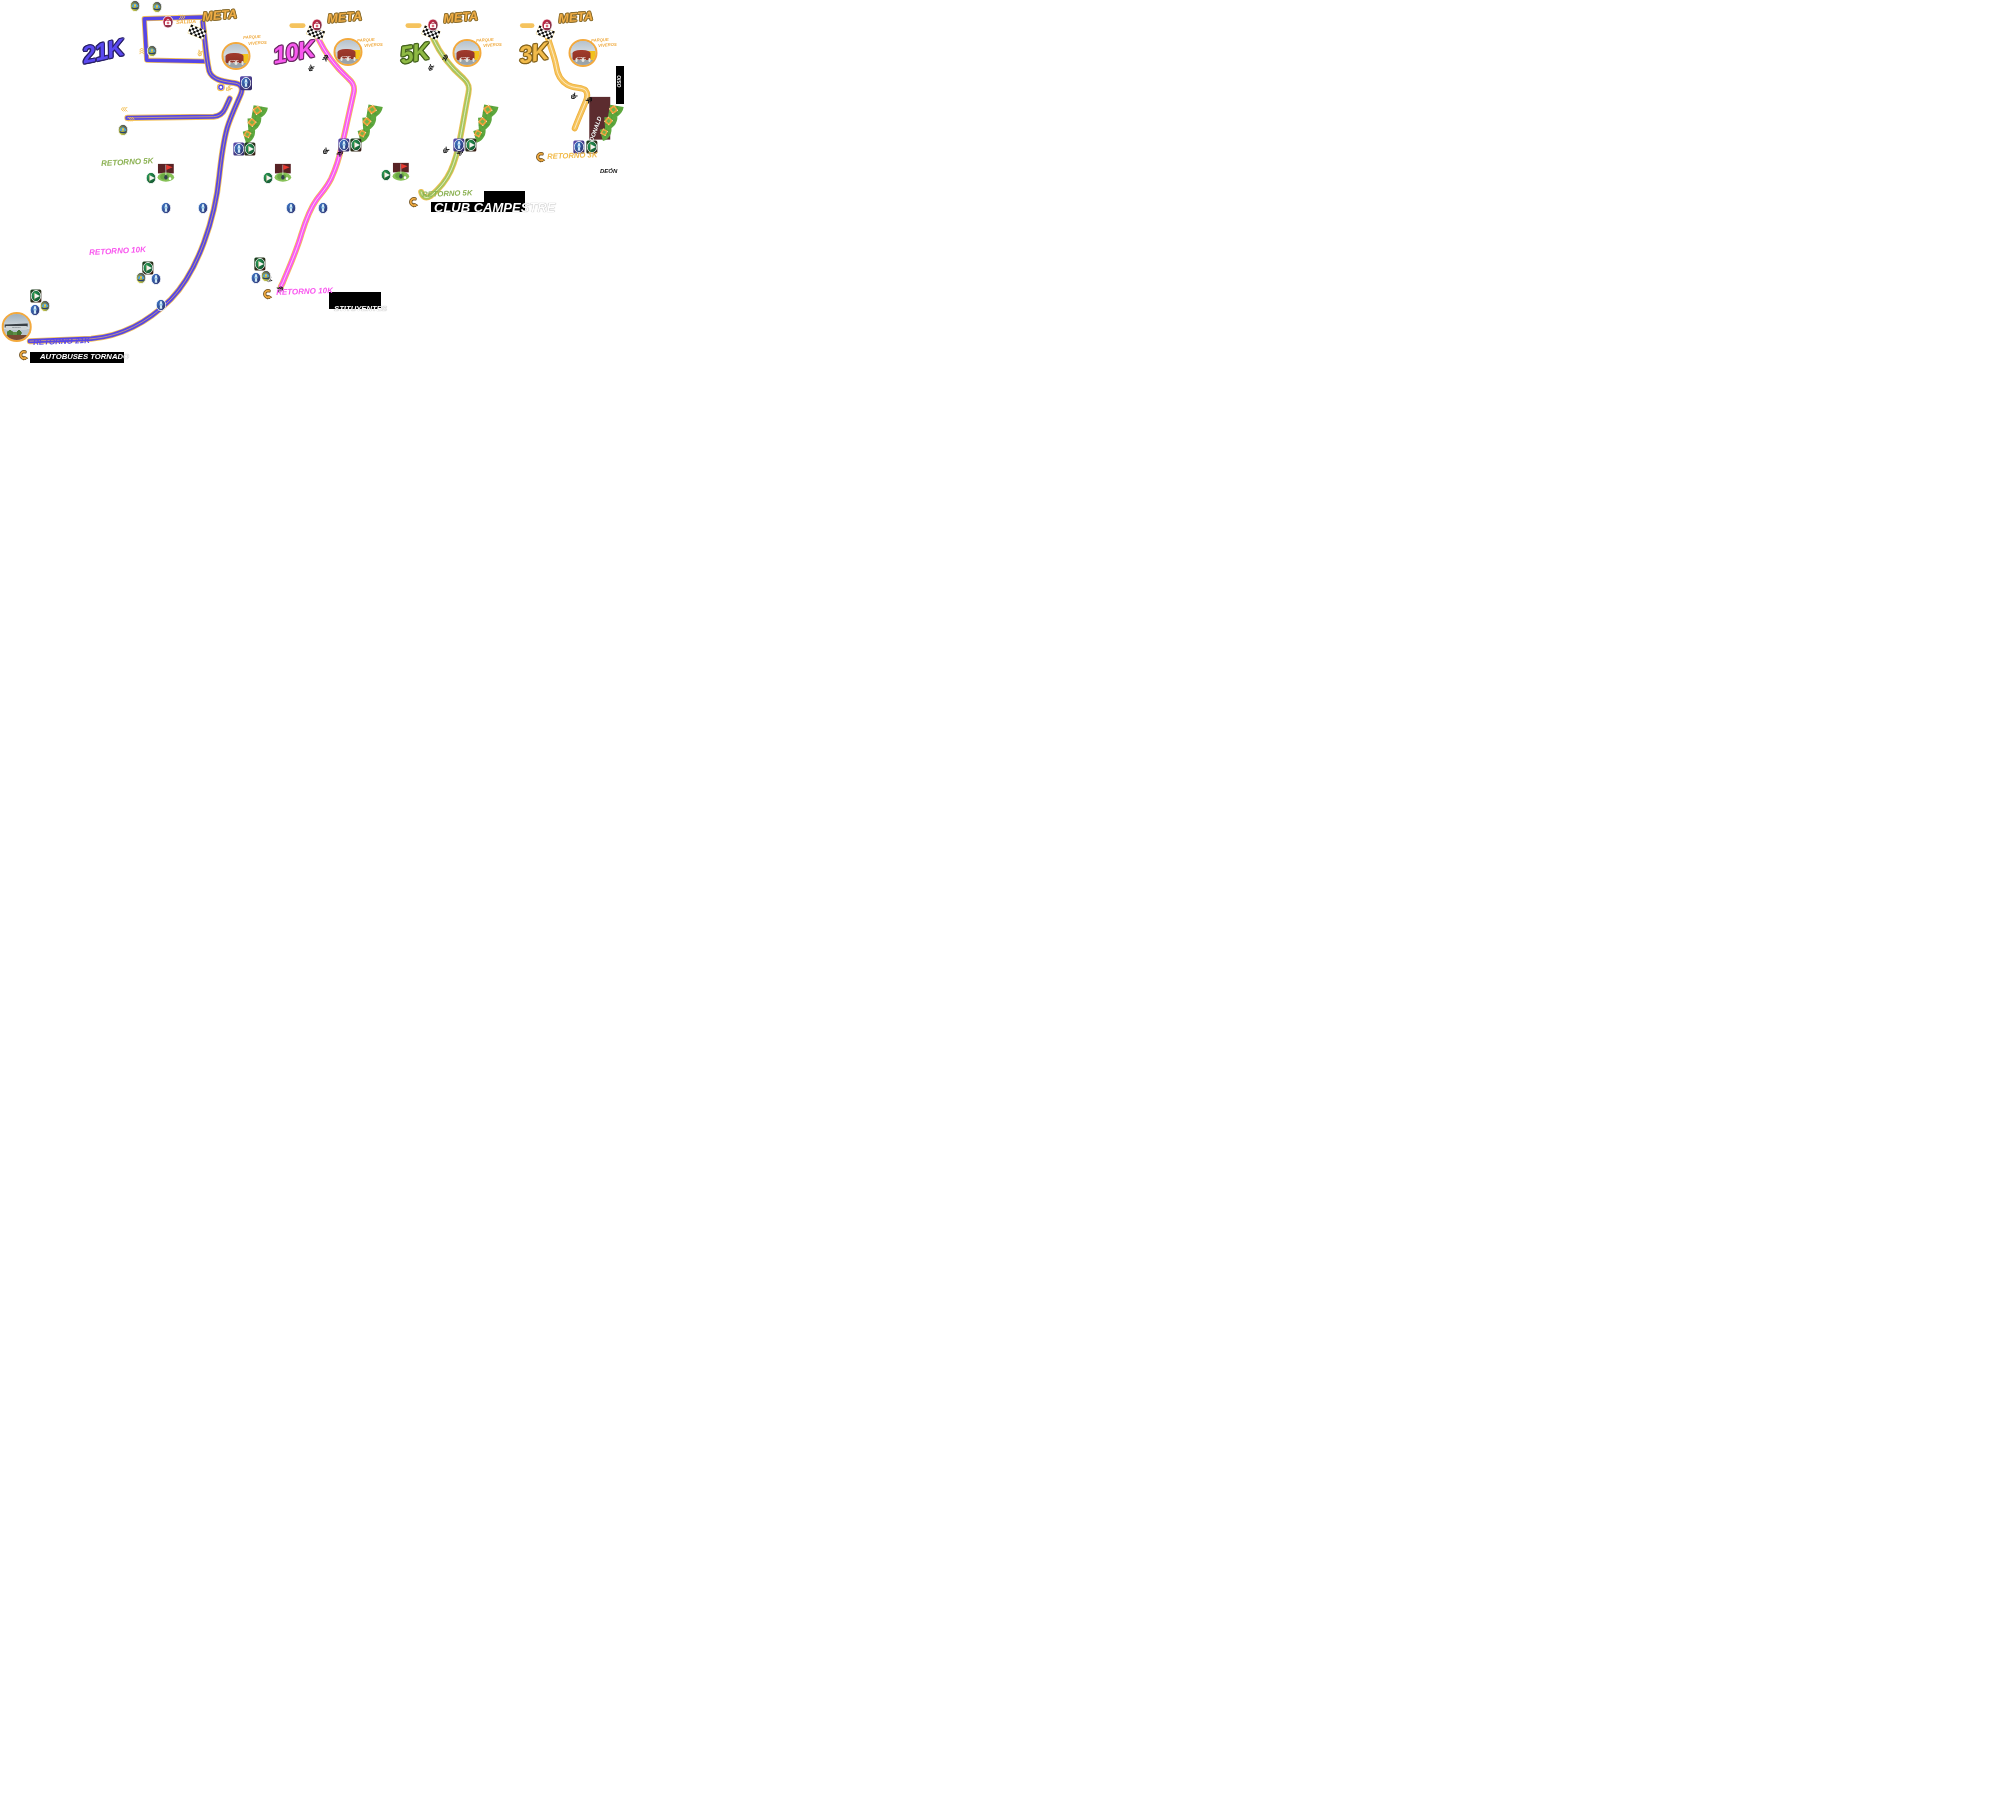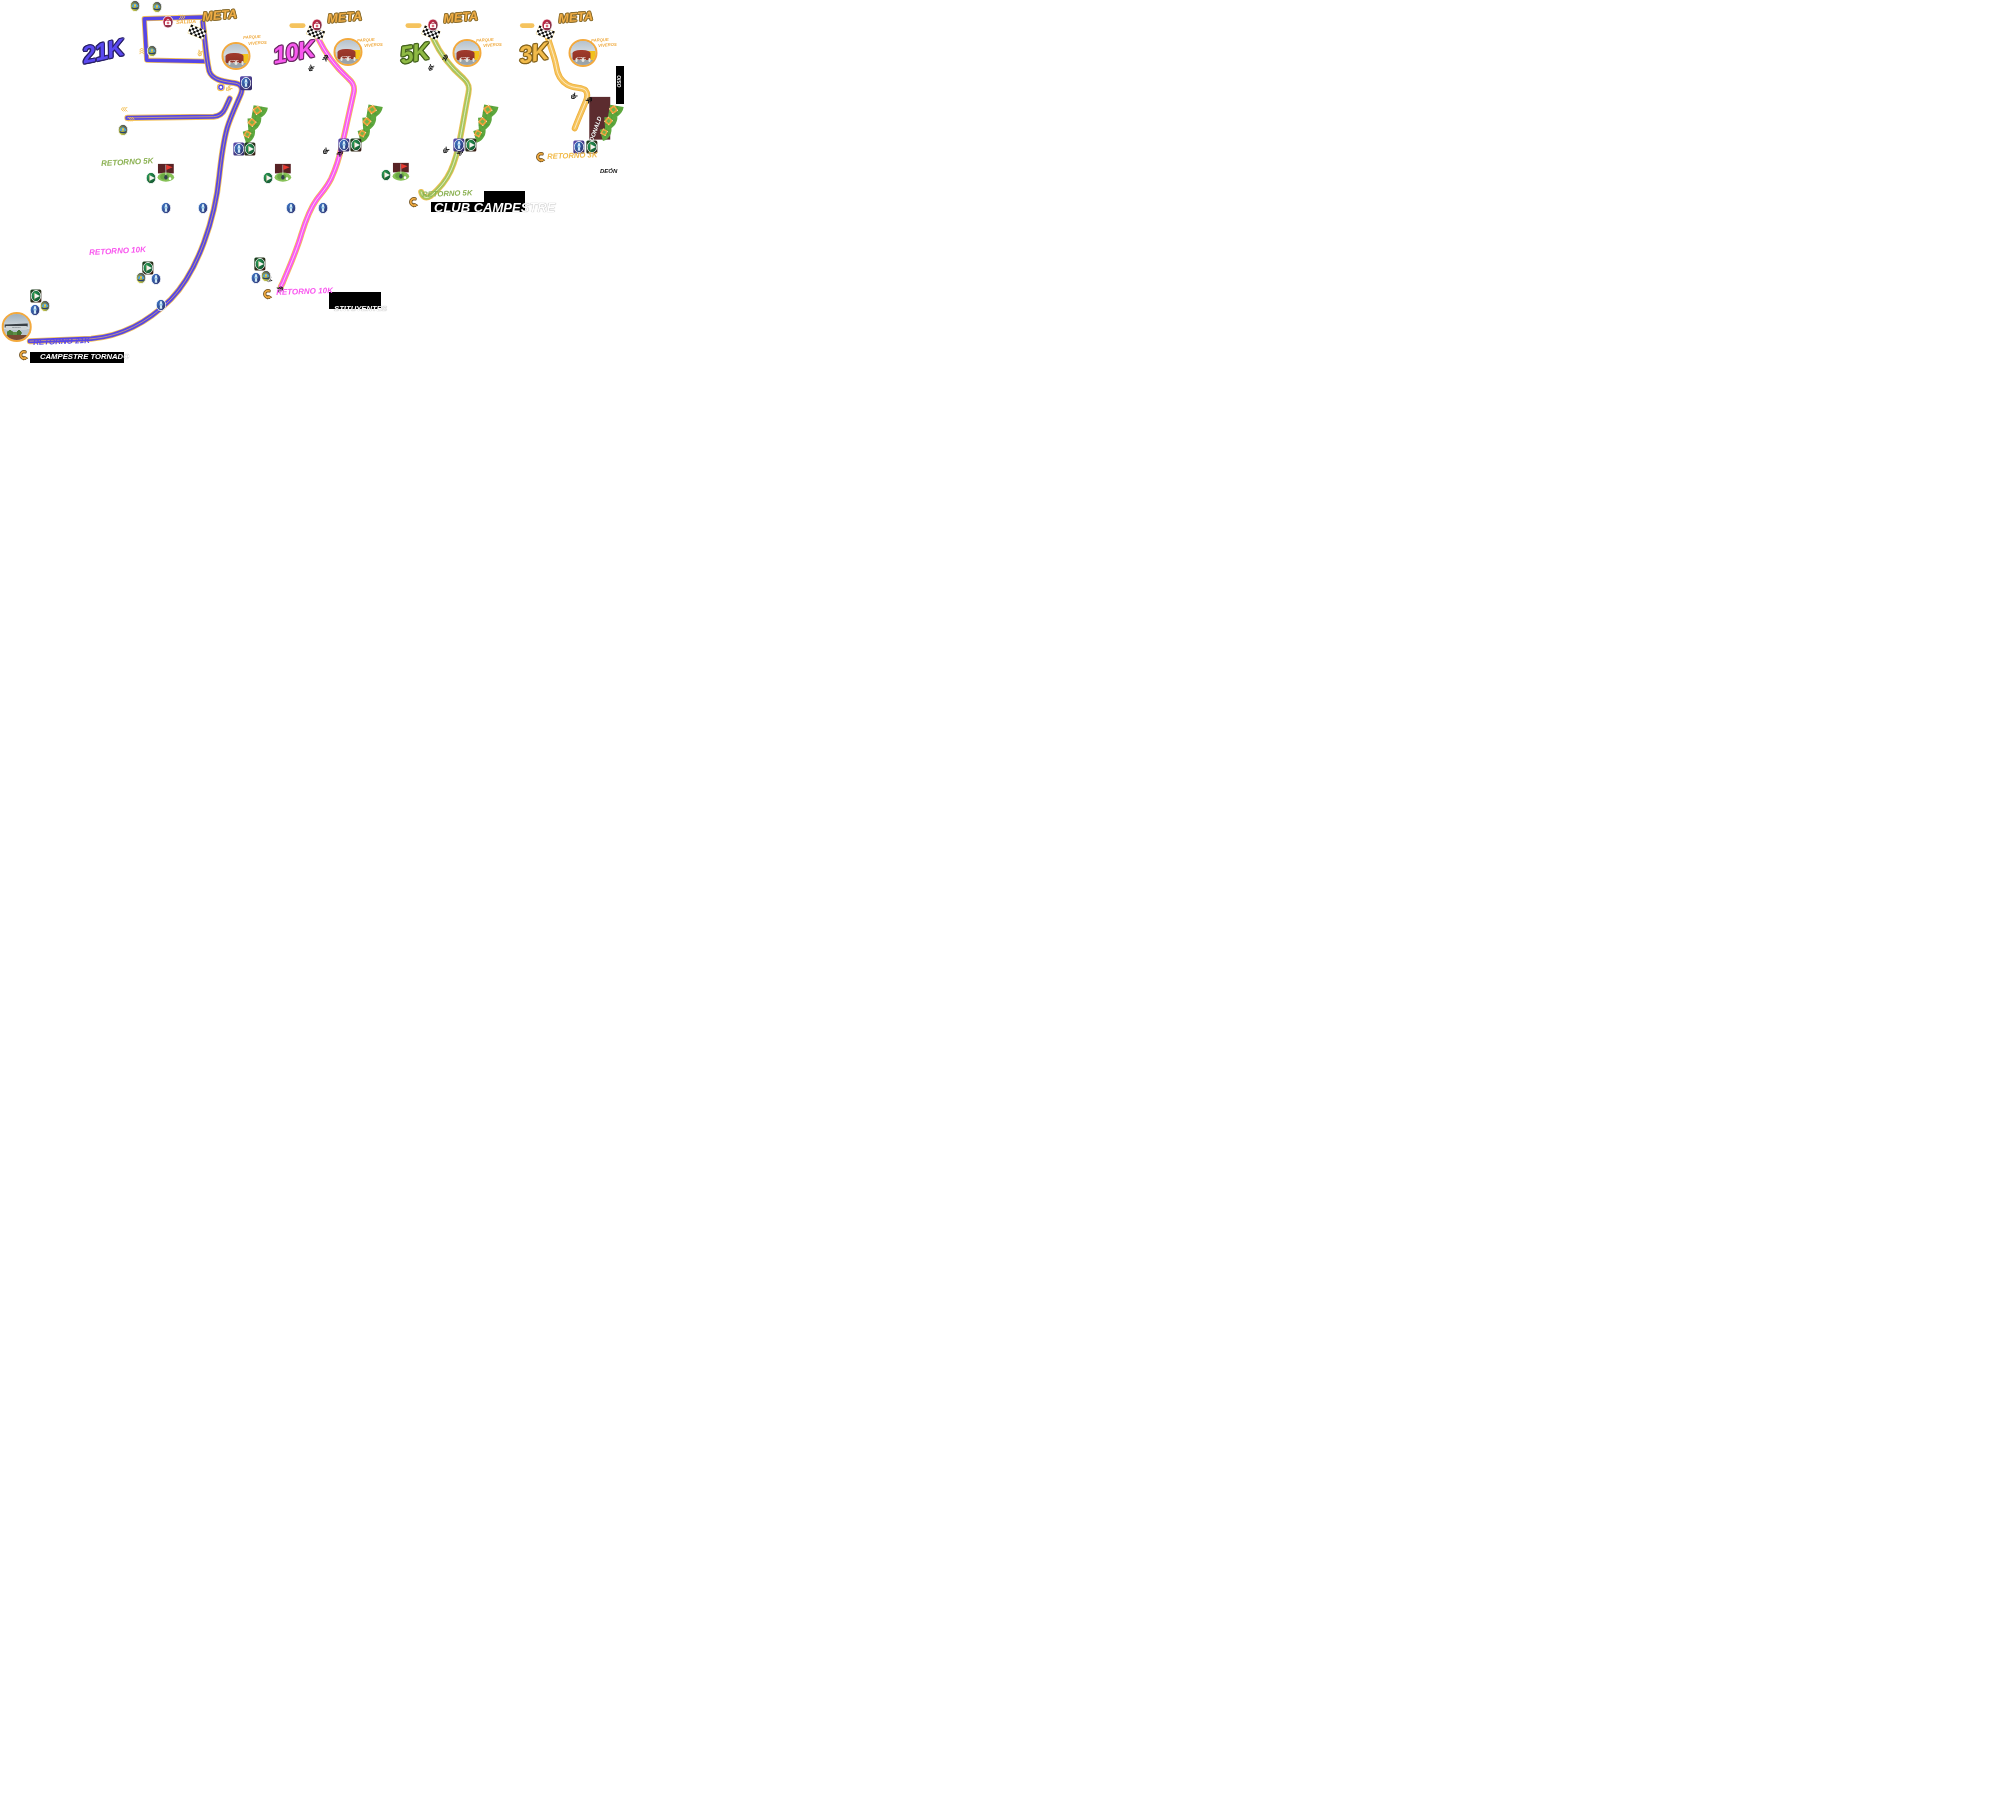--- a/index.html
+++ b/index.html
@@ -484,21 +484,21 @@
   <div class="blackbox" style="left:616px;top:66px;width:8px;height:38px"></div>
 
   <div class="lbl dist o21" style="left:80px;top:44px;color:#5a49f0;transform:rotate(-12deg)">21K</div>
   <div class="lbl meta om" style="left:202px;top:11.3px;transform:rotate(-5deg)">META</div>
   <div class="lbl" style="left:176px;top:20px;font-size:5.4px;color:#f0ad45;transform:rotate(-3deg)">SALIDA</div>
   <div class="lbl parqlbl" style="left:243px;top:36px;transform:rotate(-4deg)">PARQUE</div>
   <div class="lbl parqlbl" style="left:248px;top:42px;transform:rotate(-4deg)">VIVEROS</div>
   <div class="lbl ret" style="left:101px;top:160px;color:#8cb254;transform:rotate(-3deg)">RETORNO 5K</div>
   <div class="lbl ret" style="left:89px;top:249px;color:#f957ef;transform:rotate(-3deg)">RETORNO 10K</div>
   <div class="lbl ret" style="left:33px;top:339px;color:#5847ea;transform:rotate(-2deg)">RETORNO 21K</div>
-  <div class="lbl street" style="left:40px;top:353px">CAMPESTRE TORNADO</div>
+  <div class="lbl street" style="left:40px;top:353px">AUTOBUSES TORNADO</div>
 
   <div class="lbl dist o10" style="left:271px;top:44px;color:#f859ef;transform:rotate(-10deg)">10K</div>
   <div class="lbl meta om" style="left:327px;top:13px;transform:rotate(-5deg)">META</div>
   <div class="lbl parqlbl" style="left:357px;top:39px;transform:rotate(-4deg)">PARQUE</div>
   <div class="lbl parqlbl" style="left:364px;top:44px;transform:rotate(-4deg)">VIVEROS</div>
   <div class="lbl ret" style="left:276px;top:289px;color:#f957ef;transform:rotate(-2deg)">RETORNO 10K</div>
   <div class="lbl street" style="left:334px;top:305px">STITUYENTES</div>
 
   <div class="lbl dist o5" style="left:398px;top:44px;color:#8fba44;transform:rotate(-10deg)">5K</div>
   <div class="lbl meta om" style="left:443px;top:13px;transform:rotate(-5deg)">META</div>

